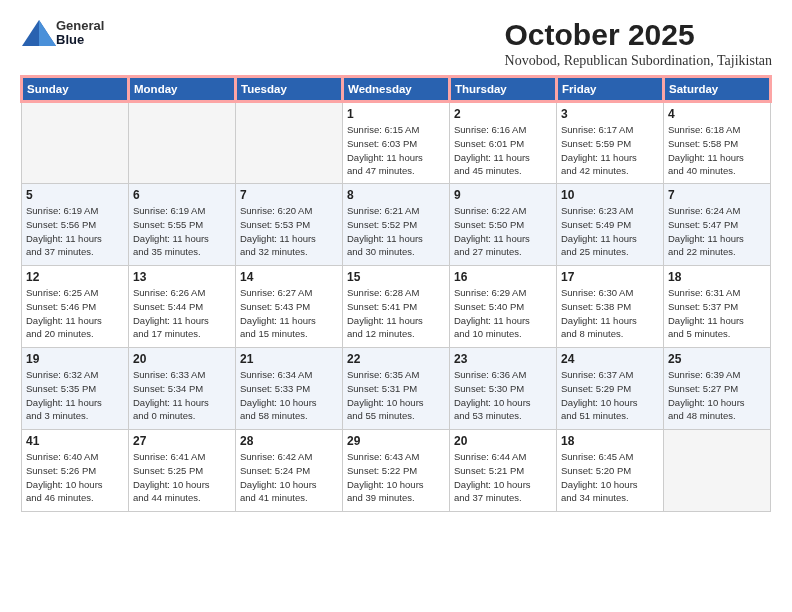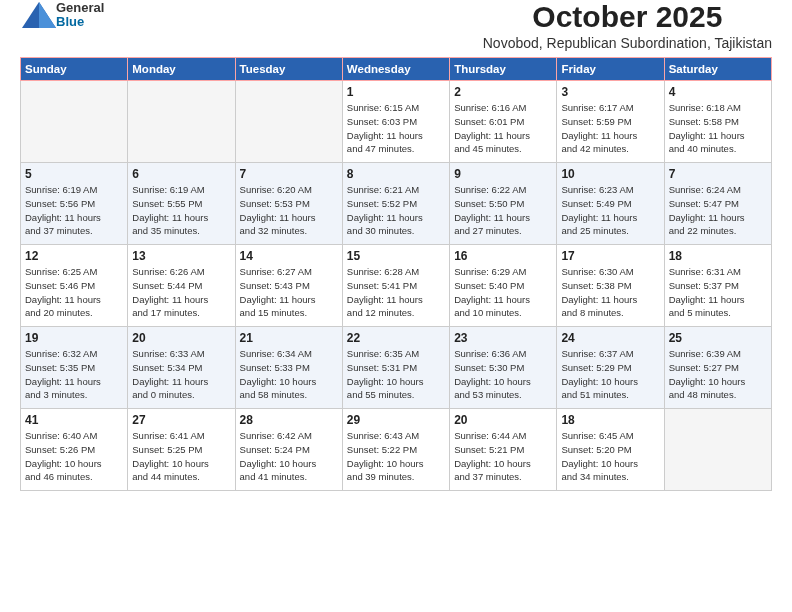--- a/index.html
+++ b/index.html
@@ -6,83 +6,84 @@
     body {
       font-family: Arial, sans-serif;
       background: #fff;
       width: 792px;
       height: 612px;
       overflow: hidden;
     }
     .page {
       width: 792px;
       height: 612px;
-      padding: 0 20px 14px 20px;
+      padding: 18px 20px 14px 20px;
       background: #fff;
     }
     .header {
       display: flex;
       align-items: flex-start;
       justify-content: space-between;
       margin-bottom: 6px;
     }
     .logo-general {
       font-size: 13px;
       font-weight: bold;
       color: #333;
       line-height: 1.1;
     }
     .logo-blue {
       font-size: 13px;
       font-weight: bold;
-      color: #0369a1;
+      color: #0f172a;
       line-height: 1.1;
     }
     .logo-icon {
       width: 32px;
       height: 28px;
       position: relative;
       margin-bottom: 2px;
     }
     .logo-wrapper {
       display: flex;
       align-items: center;
       gap: 4px;
     }
     .logo-text {
       display: flex;
       flex-direction: column;
     }
     .title-block {
-      text-align: center;
+      text-align: left;
     }
     .month-title {
       font-size: 30px;
       font-weight: bold;
       color: #222;
       line-height: 1.1;
     }
     .location-title {
       font-size: 14px;
       color: #333;
       margin-top: 2px;
+      font-family: Liberation Serif, serif;
     }
     .calendar {
       width: 100%;
       border-collapse: collapse;
       table-layout: fixed;
     }
     .calendar th {
       background: #2962b0;
       color: #fff;
       font-size: 11.5px;
       font-weight: bold;
       padding: 5px 4px;
       text-align: left;
-      border: 1px solid #fca5a5;
+      border: 3px solid #fca5a5;
       margin-top: 22px;
     }
     .calendar td {
       border: 1px solid #ccc;
       vertical-align: top;
       padding: 4px 4px 3px 4px;
       height: 82px;
       background: #fff;
       font-size: 9.8px;
       color: #333;

